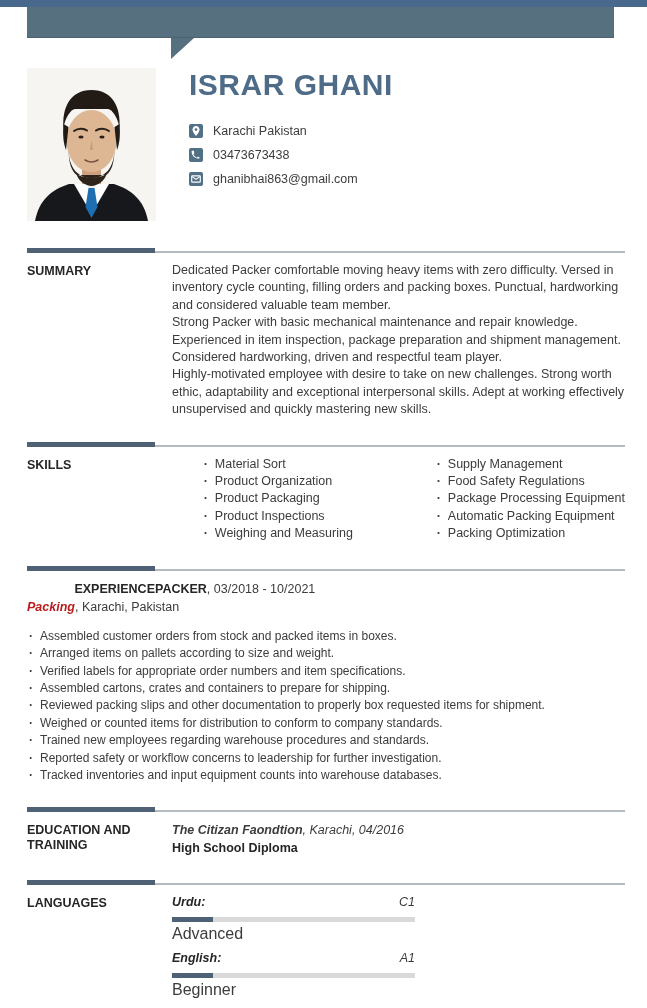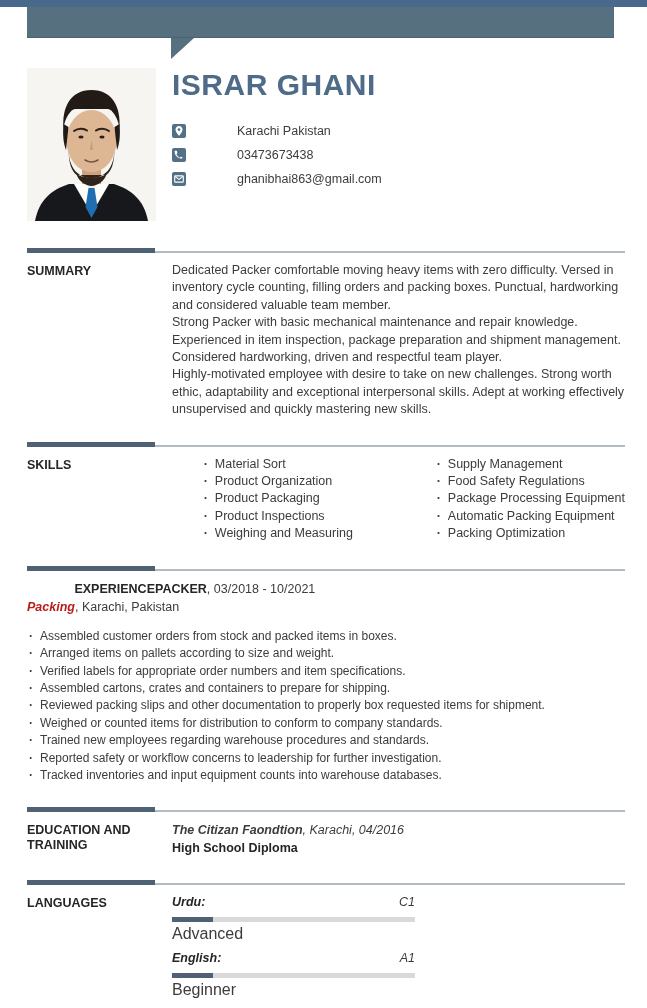--- a/index.html
+++ b/index.html
@@ -16,23 +16,23 @@
   
   .top-bar { position:absolute; left:0; top:0; width:647px; height:7px; background:#48698b; }
   .header-box { position:absolute; left:27px; top:7px; width:587px; height:31px; background:#57707f; border-bottom:1px solid #4c6272; }
   .header-tail { position:absolute; left:171px; top:38px; width:23px; height:21px; background:#57707f;
                  clip-path:polygon(0 0,100% 0,0 100%); }
 
   
   .photo { position:absolute; left:27px; top:68px; width:129px; height:153px; overflow:hidden; }
 
   
-  .header-right { position:absolute; left:172px; top:66px; width:440px; }
+  .header-right { position:absolute; left:189px; top:66px; width:440px; }
   .name { font-size:30px; font-weight:bold; letter-spacing:0.5px; color:#4e6b87; line-height:34px; margin:2px 0 22px 0; }
-  .contact-row { display:flex; align-items:center; margin-bottom:10px;gap:41px; }
+  .contact-row { display:flex; align-items:center; margin-bottom:10px; }
   .cicon { width:14px; height:14px; border-radius:2px; background:#527086; flex:none; display:flex; align-items:center; justify-content:center; }
   .cicon svg { display:block; }
   .contact-text { margin-left:10px; font-size:12.5px; color:#3d3d3d; }
 
   
   .content { position:absolute; left:27px; top:248px; width:598px; }
   .divider { position:relative; height:5px; margin-bottom:9px; }
   .divider .line { position:absolute; left:0; right:0; bottom:0; height:2px; background:#b3bbc1; }
   .divider .bar  { position:absolute; left:0; top:0; width:128px; height:5px; background:#4e6175; }
   .section { margin-bottom:23px; }

